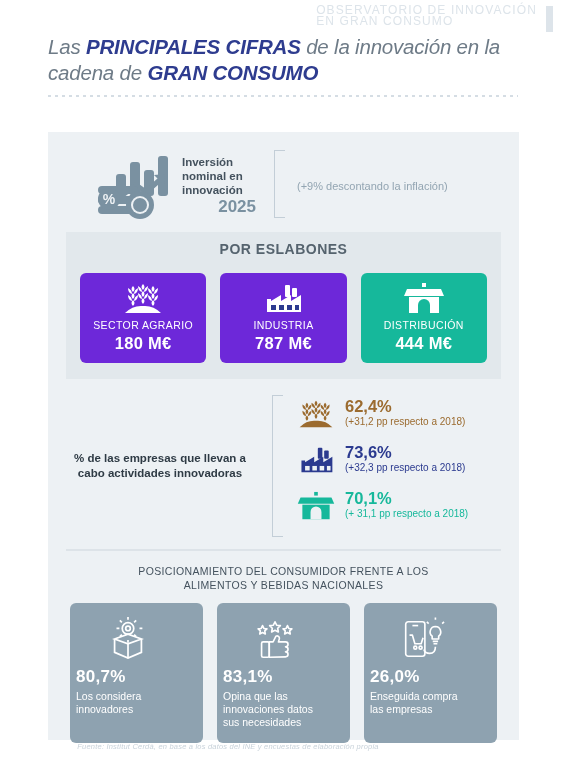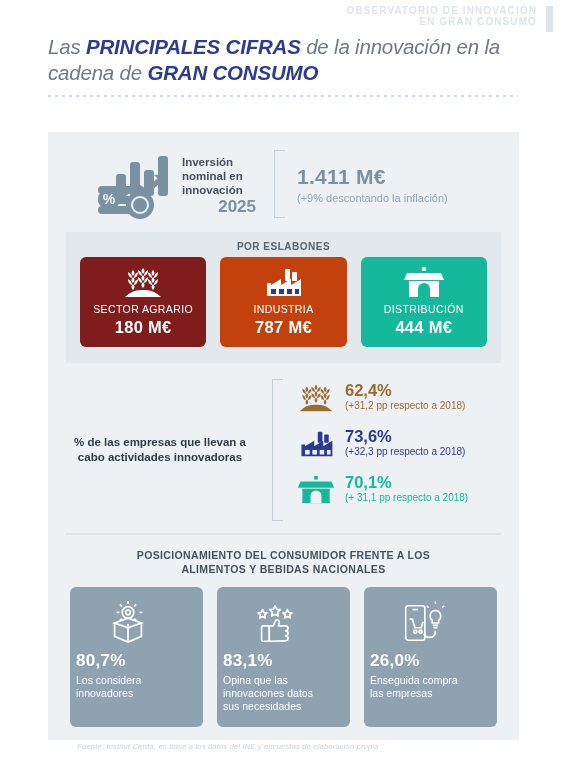--- a/index.html
+++ b/index.html
@@ -20,26 +20,25 @@
   
   .brand-strip {
     display: flex;
     justify-content: flex-end;
     align-items: flex-start;
     padding: 5px 14px 0 0;
     height: 30px;
     box-sizing: border-box;
   }
   .brand-text {
-    text-align: right;
-    font-size: 10px;
+    font-size: 12px;
     letter-spacing: 1.1px;
     line-height: 11px;
     color: #dde4ea;
-    font-weight: 700;
+    font-weight: 400;
     text-transform: uppercase;
     white-space: pre-line;
   }
   .brand-bar {
     width: 7px;
     height: 26px;
     background: #dde4ea;
     margin-left: 9px;
     margin-top: 1px;
     flex: none;
@@ -135,25 +134,25 @@
 
   
   .eslabones {
     margin: 6px 18px 0 18px;
     background: #e2e8ec;
     padding: 9px 14px 16px 14px;
     box-sizing: border-box;
   }
   .eslabones-title {
     text-align: center;
-    font-size: 10px;
+    font-size: 14px;
     font-weight: 700;
     letter-spacing: 0.5px;
     color: #55636e;
-    margin-bottom: 5px;
+    margin-bottom: 16px;
   }
   .sector-grid {
     display: flex;
     gap: 14px;
   }
   .sector-box {
     flex: 1;
     border-radius: 6px;
     text-align: center;
     padding: 9px 4px 10px 4px;
@@ -234,21 +233,21 @@
   .solid-rule {
     margin: 2px 18px 0 18px;
     height: 1.5px;
     background: #dde3e8;
   }
 
   
   .consumer-title {
     text-align: center;
     font-size: 10.5px;
-    font-weight: 700;
+    font-weight: 400;
     letter-spacing: 0.35px;
     line-height: 14px;
     color: #44525e;
     margin: 13px 40px 11px 40px;
     white-space: pre-line;
   }
   .consumer-grid {
     display: flex;
     gap: 14px;
     margin: 0 22px;
@@ -329,48 +328,47 @@
         <circle cx="46" cy="57" r="9" fill="#edf1f4"></circle>
         <circle cx="46" cy="57" r="7" fill="currentColor"></circle>
       </svg>
     </div>
     <div class="invest-label">
       <span>Inversión nominal en innovación</span>
       <span class="year">2025</span>
     </div>
     <div class="bracket"></div>
     <div class="invest-value">
-      <div class="big">1.411 M€</div>
       <div class="sub">(+9% descontando la inflación)</div>
     </div>
   </div>
 
   <div class="eslabones">
     <div class="eslabones-title">POR ESLABONES</div>
     <div class="sector-grid">
 
-      <div class="sector-box" style="background:#7f1d1d">
+      <div class="sector-box" style="background:#6d28d9">
         <div class="s-icon">
           <svg viewBox="0 0 44 34" width="44" height="34" fill="#ffffff">
             <g>
               <path d="M12 4 q3 3 0 6 q-3-3 0-6z M12 11 q3 3 0 6 q-3-3 0-6z M12 18 q3 3 0 6 q-3-3 0-6z"></path>
               <path d="M7 6 q4 2 4 6 q-4-1-4-6z M7 13 q4 2 4 6 q-4-1-4-6z M17 6 q-4 2-4 6 q4-1 4-6z M17 13 q-4 2-4 6 q4-1 4-6z"></path>
               <path d="M22 2 q3 3 0 6 q-3-3 0-6z M22 9 q3 3 0 6 q-3-3 0-6z M22 16 q3 3 0 6 q-3-3 0-6z"></path>
               <path d="M17 4 q4 2 4 6 q-4-1-4-6z M17 11 q4 2 4 6 q-4-1-4-6z M27 4 q-4 2-4 6 q4-1 4-6z M27 11 q-4 2-4 6 q4-1 4-6z"></path>
               <path d="M32 4 q3 3 0 6 q-3-3 0-6z M32 11 q3 3 0 6 q-3-3 0-6z M32 18 q3 3 0 6 q-3-3 0-6z"></path>
               <path d="M27 6 q4 2 4 6 q-4-1-4-6z M27 13 q4 2 4 6 q-4-1-4-6z M37 6 q-4 2-4 6 q4-1 4-6z M37 13 q-4 2-4 6 q4-1 4-6z"></path>
             </g>
             <path d="M4 31 q8-8 18-7 q10-1 18 7 z"></path>
           </svg>
         </div>
         <div class="s-name">SECTOR AGRARIO</div>
         <div class="s-val">180 M€</div>
       </div>
 
-      <div class="sector-box" style="background:#c2410c">
+      <div class="sector-box" style="background:#6d28d9">
         <div class="s-icon">
           <svg viewBox="0 0 44 34" width="44" height="34" fill="#ffffff">
             <rect x="24" y="3" width="5" height="12" rx="1"></rect>
             <rect x="31" y="6" width="5" height="9" rx="1"></rect>
             <path d="M6 17 L6 30 L40 30 L40 13 L30 19 L30 13 L20 19 L20 13 L10 19 L10 17 Z"></path>
             <rect x="10" y="23" width="5" height="5" fill="#2b3a8f"></rect>
             <rect x="18" y="23" width="5" height="5" fill="#2b3a8f"></rect>
             <rect x="26" y="23" width="5" height="5" fill="#2b3a8f"></rect>
             <rect x="34" y="23" width="4" height="5" fill="#2b3a8f"></rect>
           </svg>

